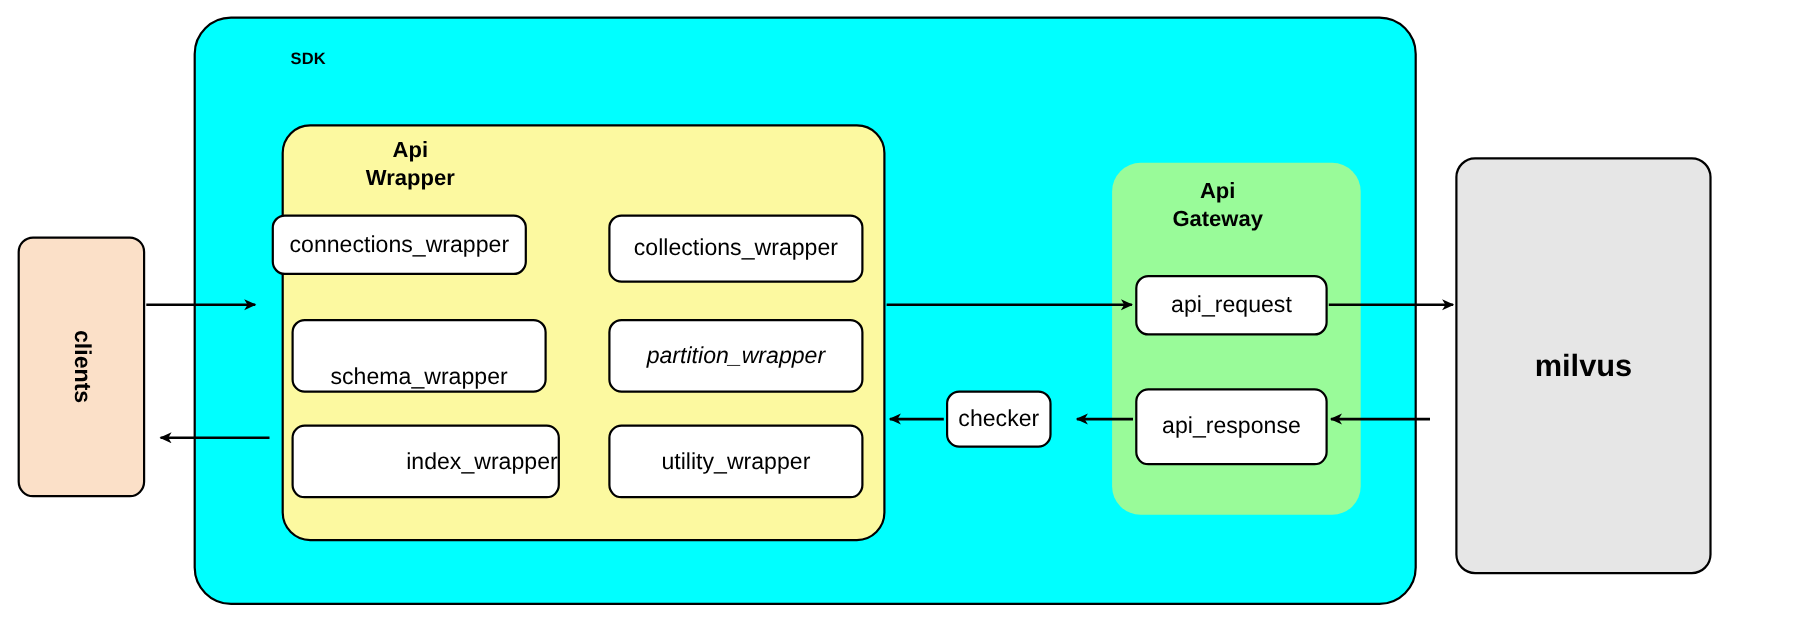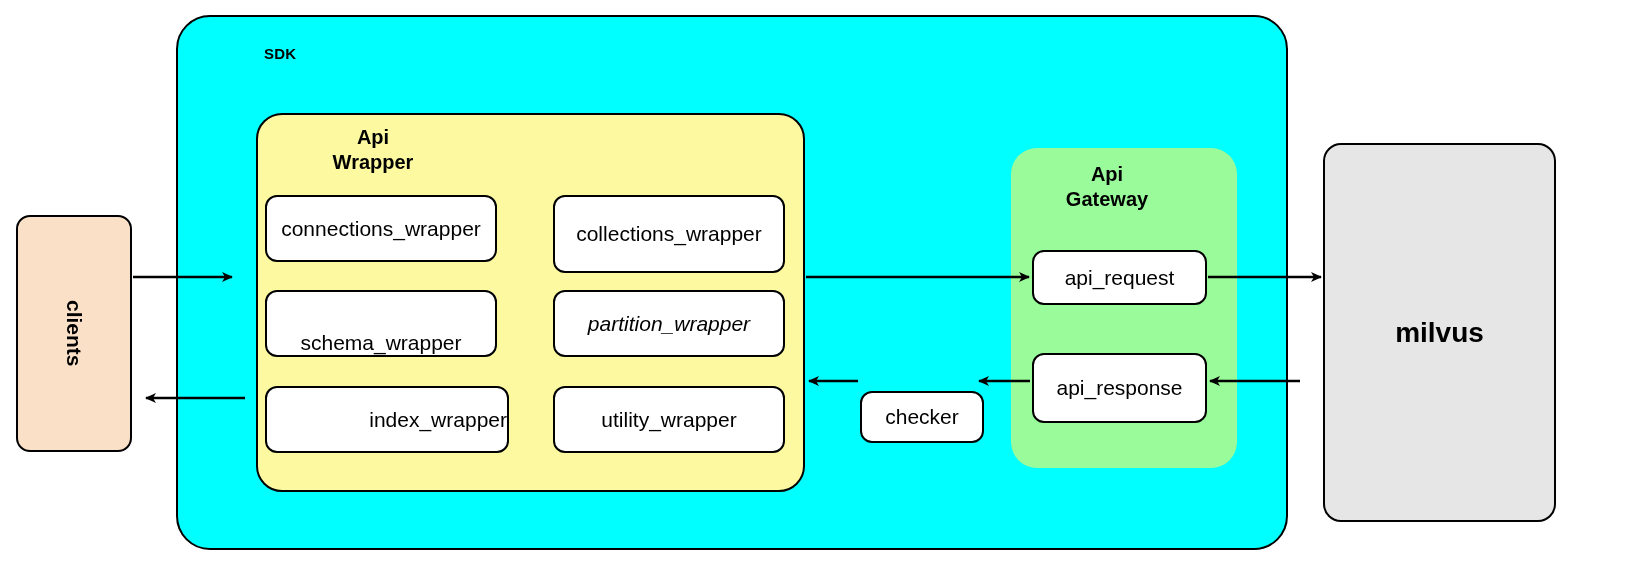--- a/index.html
+++ b/index.html
@@ -130,23 +130,22 @@
     border: 2px solid #000000;
     border-radius: 18px;
     font-size: 28px;
     font-weight: bold;
   }
 
   
   .checker-box {
     left: 860px;
     top: 355px;
-    width: 124px;
+    width: 96px;
     height: 52px;
-    margin-top: 36px;
   }
 
   
   #connectors {
     position: absolute;
     left: 0;
     top: 0;
     width: 1634px;
     height: 574px;
     pointer-events: none;
@@ -166,24 +165,24 @@
     <span class="sdk-label">SDK</span>
   </div>
 
   <div class="node apiwrapper-box">
     <span class="apiwrapper-label">
       <span>Api</span><br>
       <span>Wrapper</span>
     </span>
   </div>
 
-  <div class="node leaf" style="left:265px; top:195px; width:232px; height:67px;">
+  <div class="node leaf" style="left:247px; top:195px; width:232px; height:55px;">
     <span>connections_wrapper</span>
   </div>
-  <div class="node leaf" style="left:553px; top:195px; width:232px; height:78px;">
+  <div class="node leaf" style="left:553px; top:195px; width:232px; height:62px;">
     <span>collections_wrapper</span>
   </div>
   <div class="node leaf" style="left:265px; top:290px; width:232px; height:67px;align-items:flex-end;">
     <span>schema_wrapper</span>
   </div>
   <div class="node leaf" style="left:553px; top:290px; width:232px; height:67px;font-style:italic;">
     <span>partition_wrapper</span>
   </div>
   <div class="node leaf" style="left:265px; top:386px; width:244px; height:67px;justify-content:flex-end;">
     <span>index_wrapper</span>

